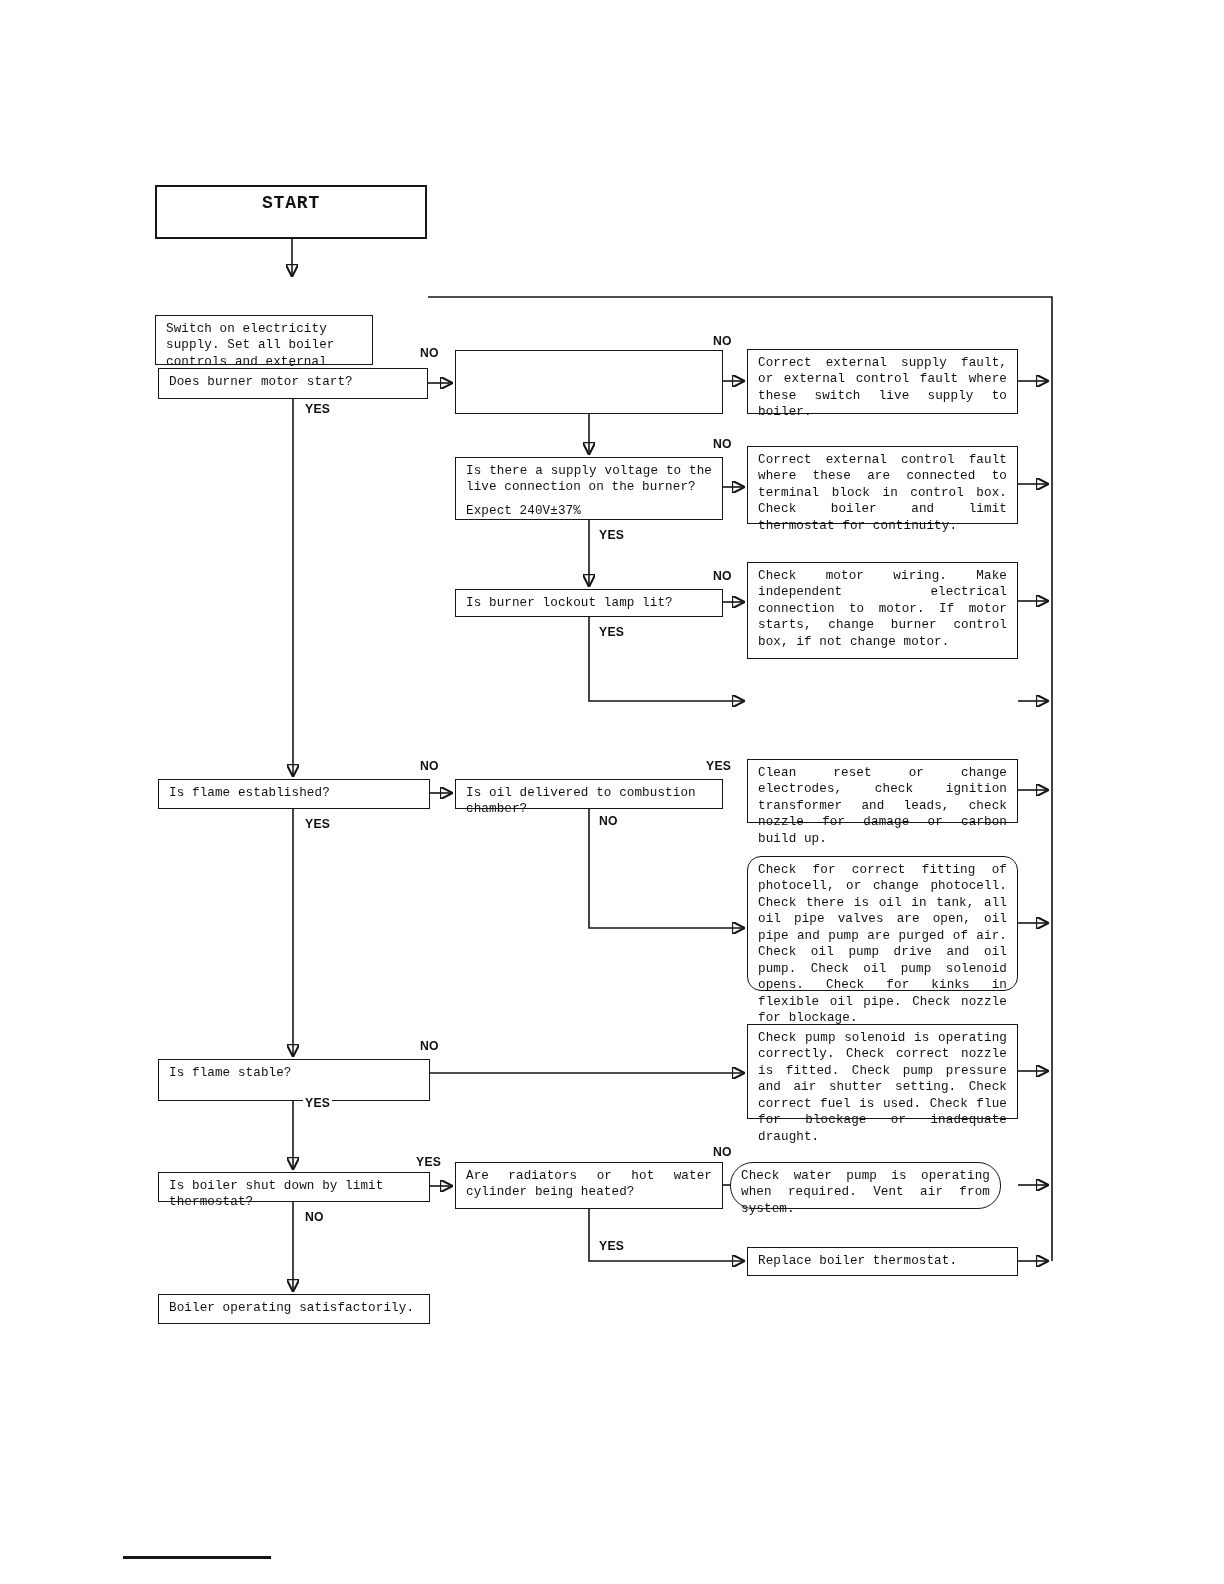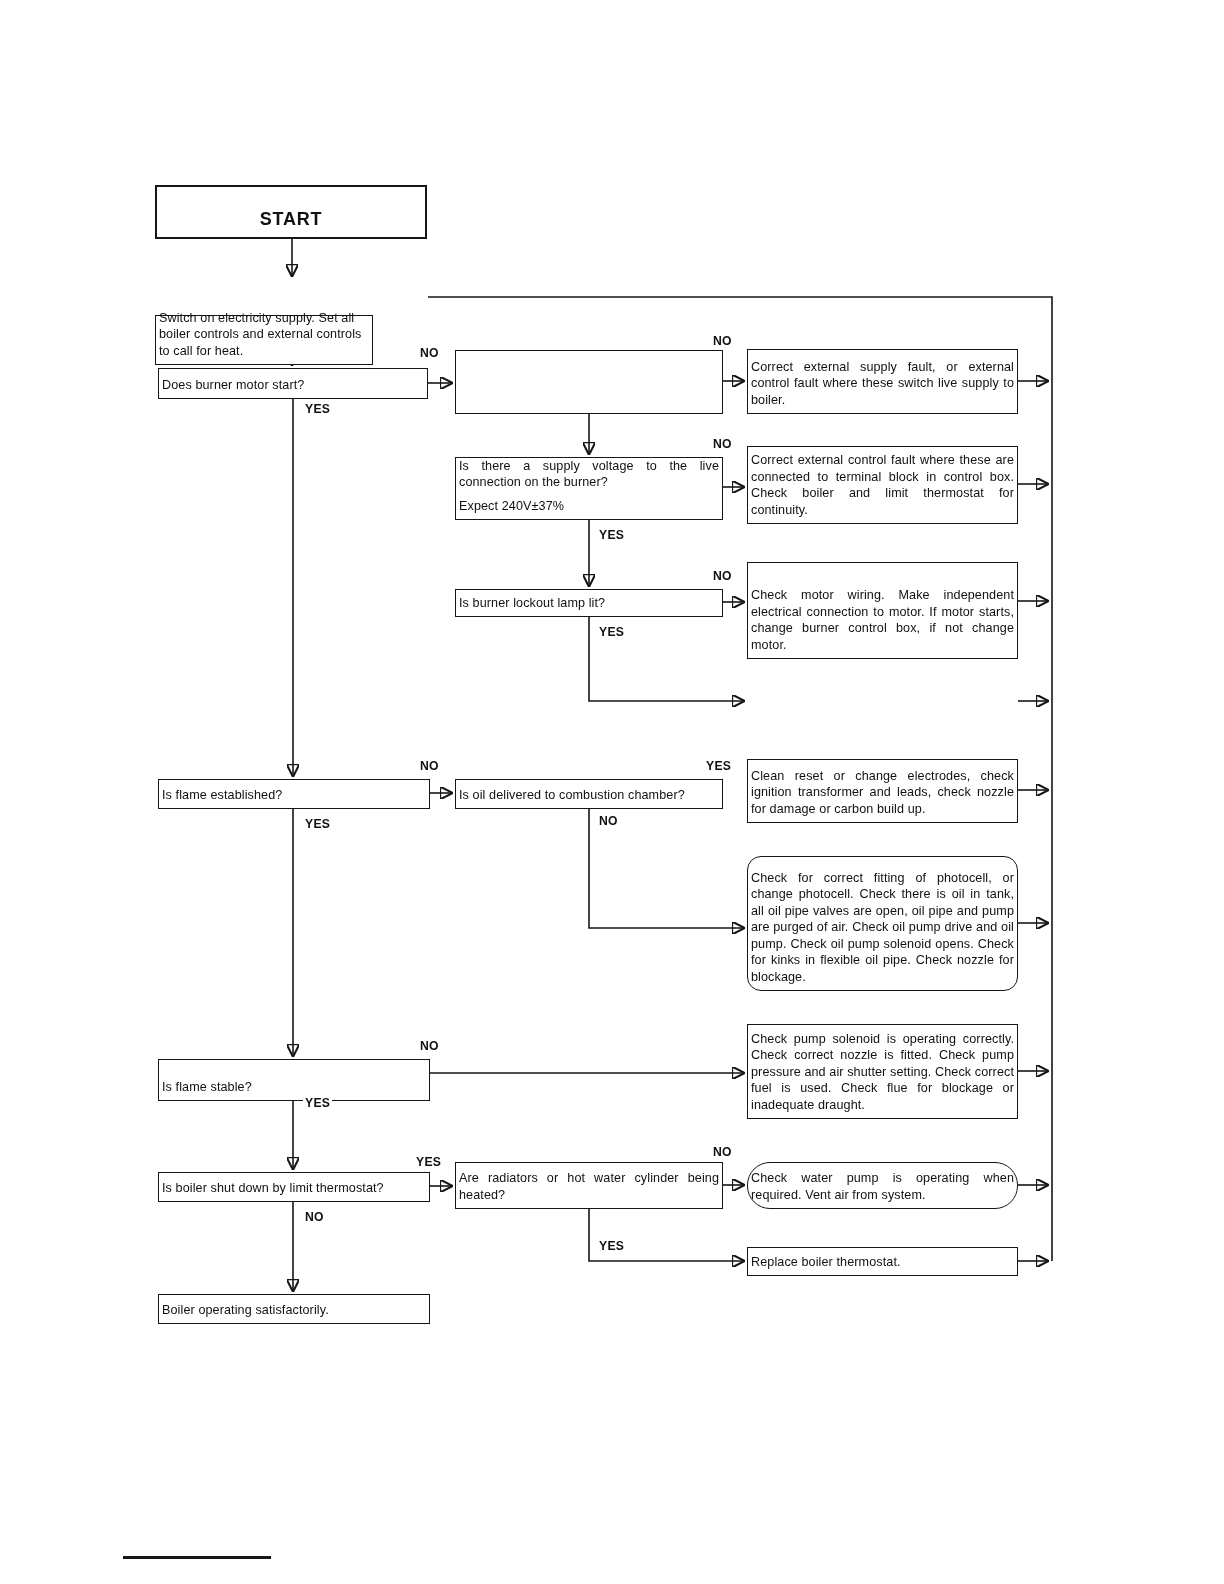--- a/index.html
+++ b/index.html
@@ -13,23 +13,24 @@
   }
   svg.edges{position:absolute;left:0;top:0;width:1224px;height:1584px;pointer-events:none;}
   svg.edges path, svg.edges polyline{fill:none;stroke:#161616;stroke-width:1.6;}
   .node{
     position:absolute;
     border:1.6px solid #161616;
     background:#ffffff;
     box-sizing:border-box;
     font-size:12.6px;
     line-height:1.31;
-    padding:5px 3px;
-    display:flex;flex-direction:column;justify-content:flex-end;
+    padding:5px 10px;
+    display:flex;flex-direction:column;justify-content:flex-start;
     letter-spacing:.1px;
+    font-family:Liberation Mono, monospace;
   }
   .node.justify{text-align:justify;text-align-last:left;}
   .node.start{
     font-size:18px;font-weight:700;letter-spacing:.8px;
     align-items:center;text-align:center;border-width:2.2px;
   }
   .node .note{margin-top:7px;}
   .lbl{
     position:absolute;font-weight:700;font-size:12.2px;letter-spacing:.3px;
     background:#fff;padding:0 2px;white-space:nowrap;
@@ -150,21 +151,21 @@
   </div>
 
   <div class="node justify" style="left:747px;top:856px;width:271px;height:135px;border-radius:14px;">
     <span>Check for correct fitting of photocell, or change photocell.  Check there is oil in tank, all oil pipe valves are open, oil pipe and pump are purged of air.  Check oil pump drive and oil pump.  Check oil pump solenoid opens.  Check for kinks in flexible oil pipe.  Check nozzle for blockage.</span>
   </div>
 
   <div class="node justify" style="left:747px;top:1024px;width:271px;height:95px;">
     <span>Check pump solenoid is operating correctly.  Check correct nozzle is fitted.  Check pump pressure and air shutter setting.  Check correct fuel is used.  Check flue for blockage or inadequate draught.</span>
   </div>
 
-  <div class="node justify" style="left:747px;top:1162px;width:271px;height:47px;border-radius:23px;">
+  <div class="node justify" style="left:730px;top:1162px;width:271px;height:47px;border-radius:23px;">
     <span>Check water pump is operating when required.  Vent air from system.</span>
   </div>
 
   <div class="node" style="left:747px;top:1247px;width:271px;height:29px;">
     <span>Replace boiler thermostat.</span>
   </div>
 
   <span class="lbl" style="left:418px;top:346px;">NO</span>
   <span class="lbl" style="left:303px;top:402px;">YES</span>
   <span class="lbl" style="left:711px;top:334px;">NO</span>

